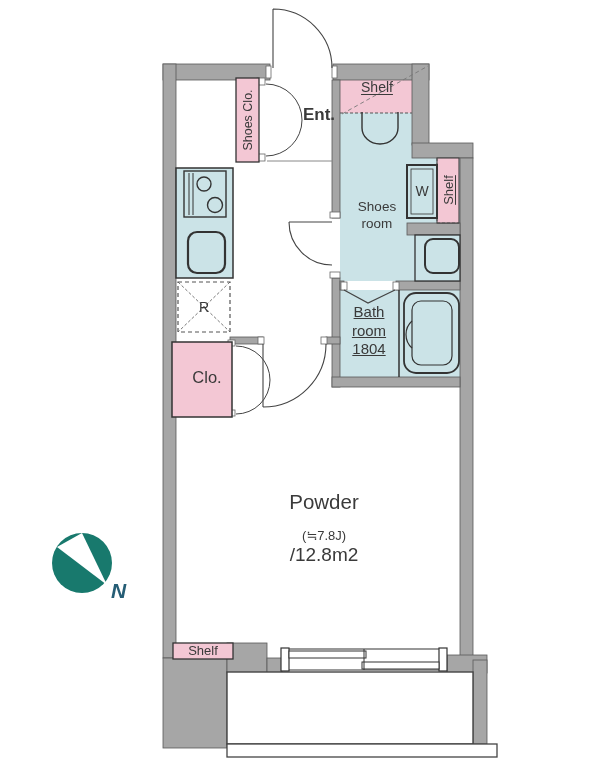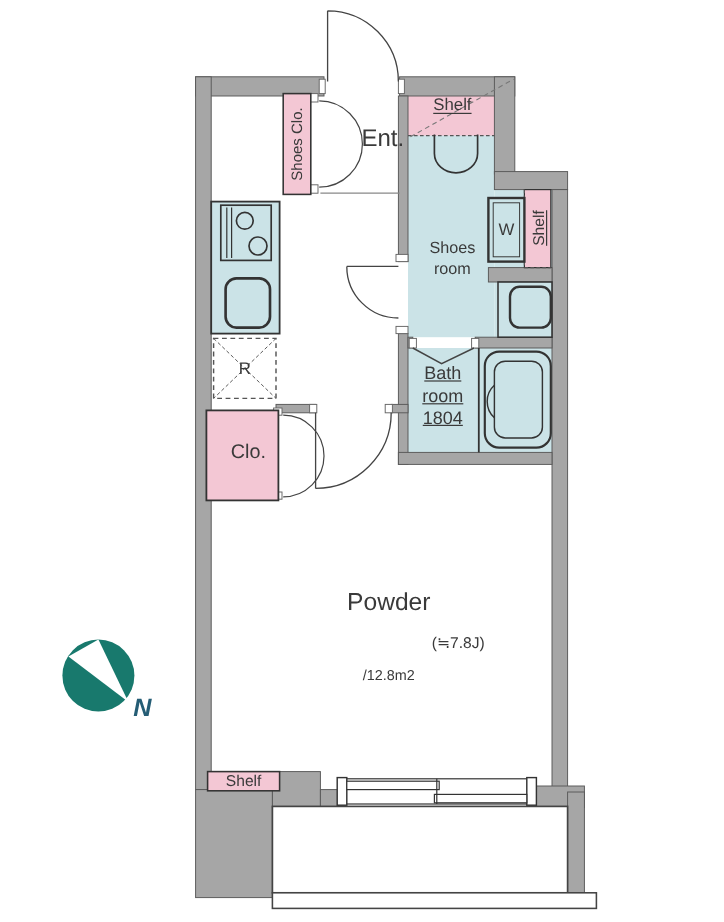--- a/index.html
+++ b/index.html
@@ -6,32 +6,32 @@
   .stage{
     position:relative;width:603px;height:768px;background:#ffffff;
     font-family:"Liberation Sans","DejaVu Sans",sans-serif;
     color:#3a3a3a;overflow:hidden;
   }
   .stage svg{position:absolute;left:0;top:0;}
   .lbl{position:absolute;color:#3a3a3a;white-space:nowrap;}
   .ctr{text-align:center;}
   .rot{transform:rotate(-90deg);transform-origin:center center;}
   .und{text-decoration:underline;text-underline-offset:2px;}
-  .ent-label{left:297px;top:105px;width:44px;font-size:20px;}
+  .ent-label{left:297px;top:105px;width:44px;font-size:17px;font-weight:bold;}
   .shoesclo-label{left:206px;top:109px;width:84px;height:22px;font-size:12.5px;line-height:22px;}
   .shelf-top-label{left:346px;top:79px;width:62px;font-size:14px;}
   .powder-label{left:337px;top:198px;width:80px;font-size:13.5px;line-height:17px;}
   .w-label{left:406px;top:183px;width:32px;font-size:14px;}
   .shelf-side-label{left:418px;top:180px;width:62px;height:20px;font-size:13px;line-height:20px;}
   .bath-label{left:338px;top:303px;width:62px;font-size:15px;line-height:18.5px;text-decoration:underline;}
   .r-label{left:189px;top:299px;width:30px;font-size:14px;}
   .clo-label{left:172px;top:368px;width:70px;font-size:16.5px;}
   .bedroom-label{left:244px;top:490px;width:160px;font-size:20.5px;}
-  .bedroom-jo{left:244px;top:528px;width:160px;font-size:13px;text-align:right;}
-  .bedroom-m2{left:244px;top:556px;width:160px;font-size:12px;}
+  .bedroom-jo{left:244px;top:528px;width:160px;font-size:13px;}
+  .bedroom-m2{left:244px;top:544px;width:160px;font-size:19px;}
   .shelf-bottom-label{left:173px;top:643px;width:60px;height:16px;font-size:13px;line-height:16px;}
   .balcony-label{left:270px;top:699px;width:160px;font-size:17px;}
   .north-label{left:111px;top:579px;font-size:21px;font-weight:bold;font-style:italic;color:#255d75;}
 </style>
 </head>
 <body>
 
 <div class="stage">
 
   <svg width="603" height="768" viewBox="0 0 603 768">

